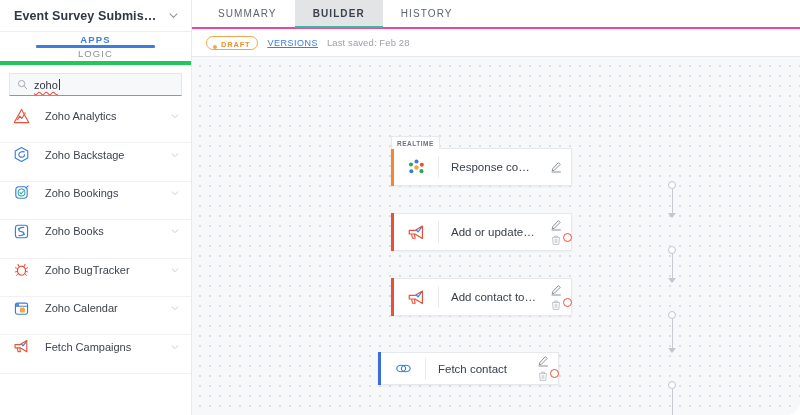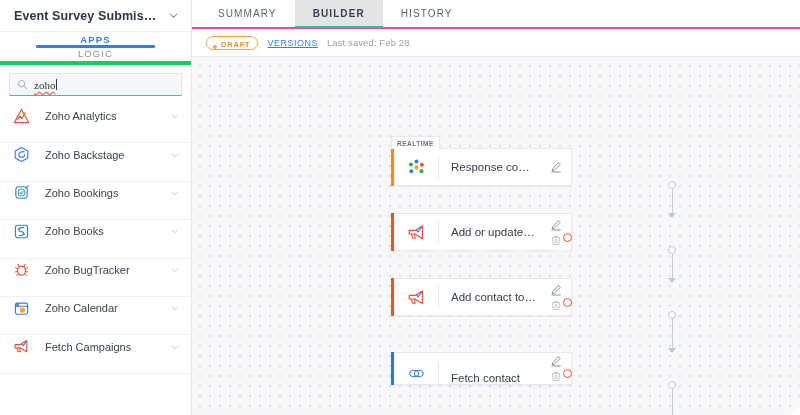--- a/index.html
+++ b/index.html
@@ -94,21 +94,20 @@
     bottom: -1px;
     height: 2.5px;
     background: #3b7ddd;
     border-radius: 1px;
   }
 
   #search-wrap {
     padding: 8px 9px 9px 9px;
     box-sizing: border-box;
     background: #fff;
-    font-family: Liberation Serif, serif;
   }
   #search-box {
     height: 23px;
     background: #f7f8fa;
     border: 1px solid #e3e6ea;
     border-bottom: 1.5px solid #3ebfae;
     display: flex;
     align-items: center;
     padding: 0 7px;
     box-sizing: border-box;
@@ -670,21 +669,21 @@
               <svg viewBox="0 0 12 12" width="12" height="12">
                 <path d="M2.6 3.4 L9.4 3.4 L8.8 10.4 L3.2 10.4 Z" fill="none" stroke="#b8bcc3" stroke-width="0.9" stroke-linejoin="round"></path>
                 <path d="M4.6 3.2 L4.6 2.1 L7.4 2.1 L7.4 3.2" fill="none" stroke="#b8bcc3" stroke-width="0.9"></path>
                 <path d="M5.2 5.2 L5.2 8.6 M6.8 5.2 L6.8 8.6" stroke="#b8bcc3" stroke-width="0.8" stroke-linecap="round"></path>
               </svg>
               <span class="del-badge"></span>
             </span>
           </span>
         </div>
 
-        <div class="node" style="left:199px; top:295px; width:181px; height:33px;align-items:flex-end;">
+        <div class="node" style="left:186px; top:295px; width:181px; height:33px;">
           <span class="node-accent" style="background:#3b6fd4;"></span>
           <span class="node-icon">
             <svg viewBox="0 0 22 22" width="21" height="21">
               <ellipse cx="8.6" cy="11" rx="4.6" ry="3.4" fill="none" stroke="#3b7ddd" stroke-width="1.2"></ellipse>
               <ellipse cx="13.4" cy="11" rx="4.6" ry="3.4" fill="none" stroke="#3b7ddd" stroke-width="1.2"></ellipse>
             </svg>
           </span>
           <span class="node-divider"></span>
           <span class="node-label">Fetch contact</span>
           <span class="node-actions">

